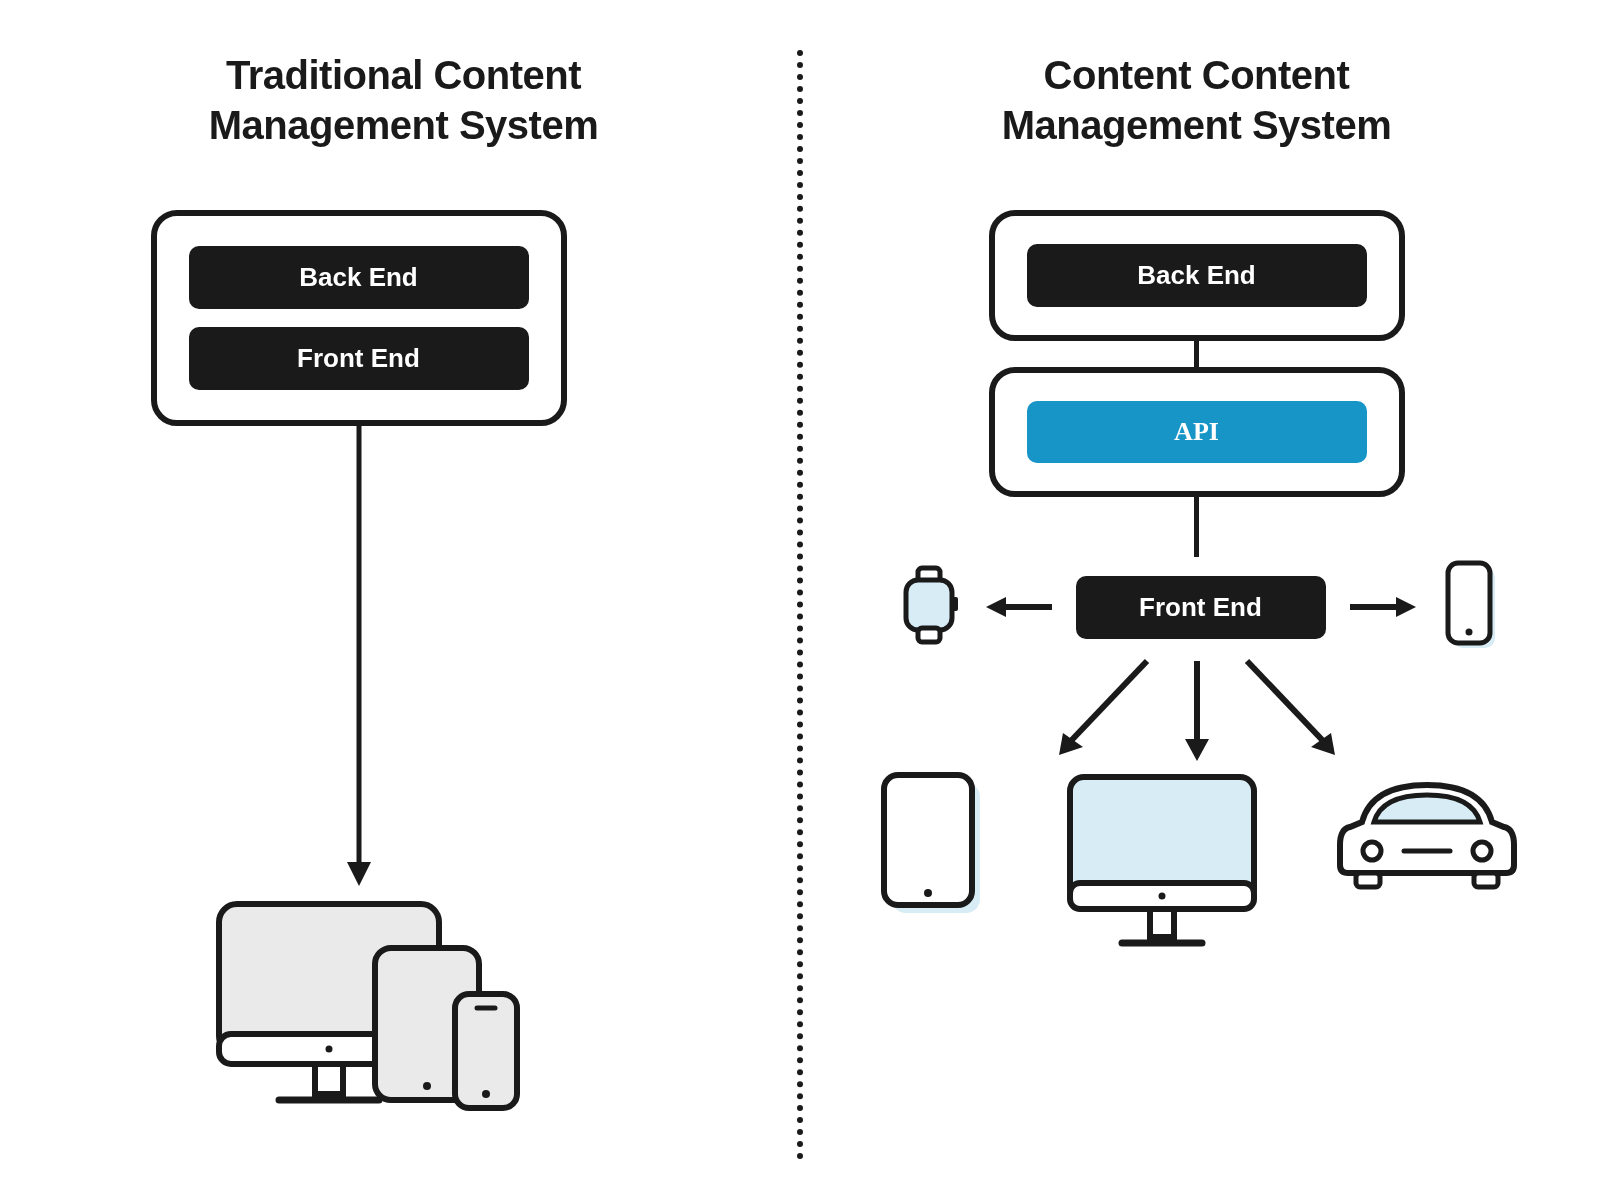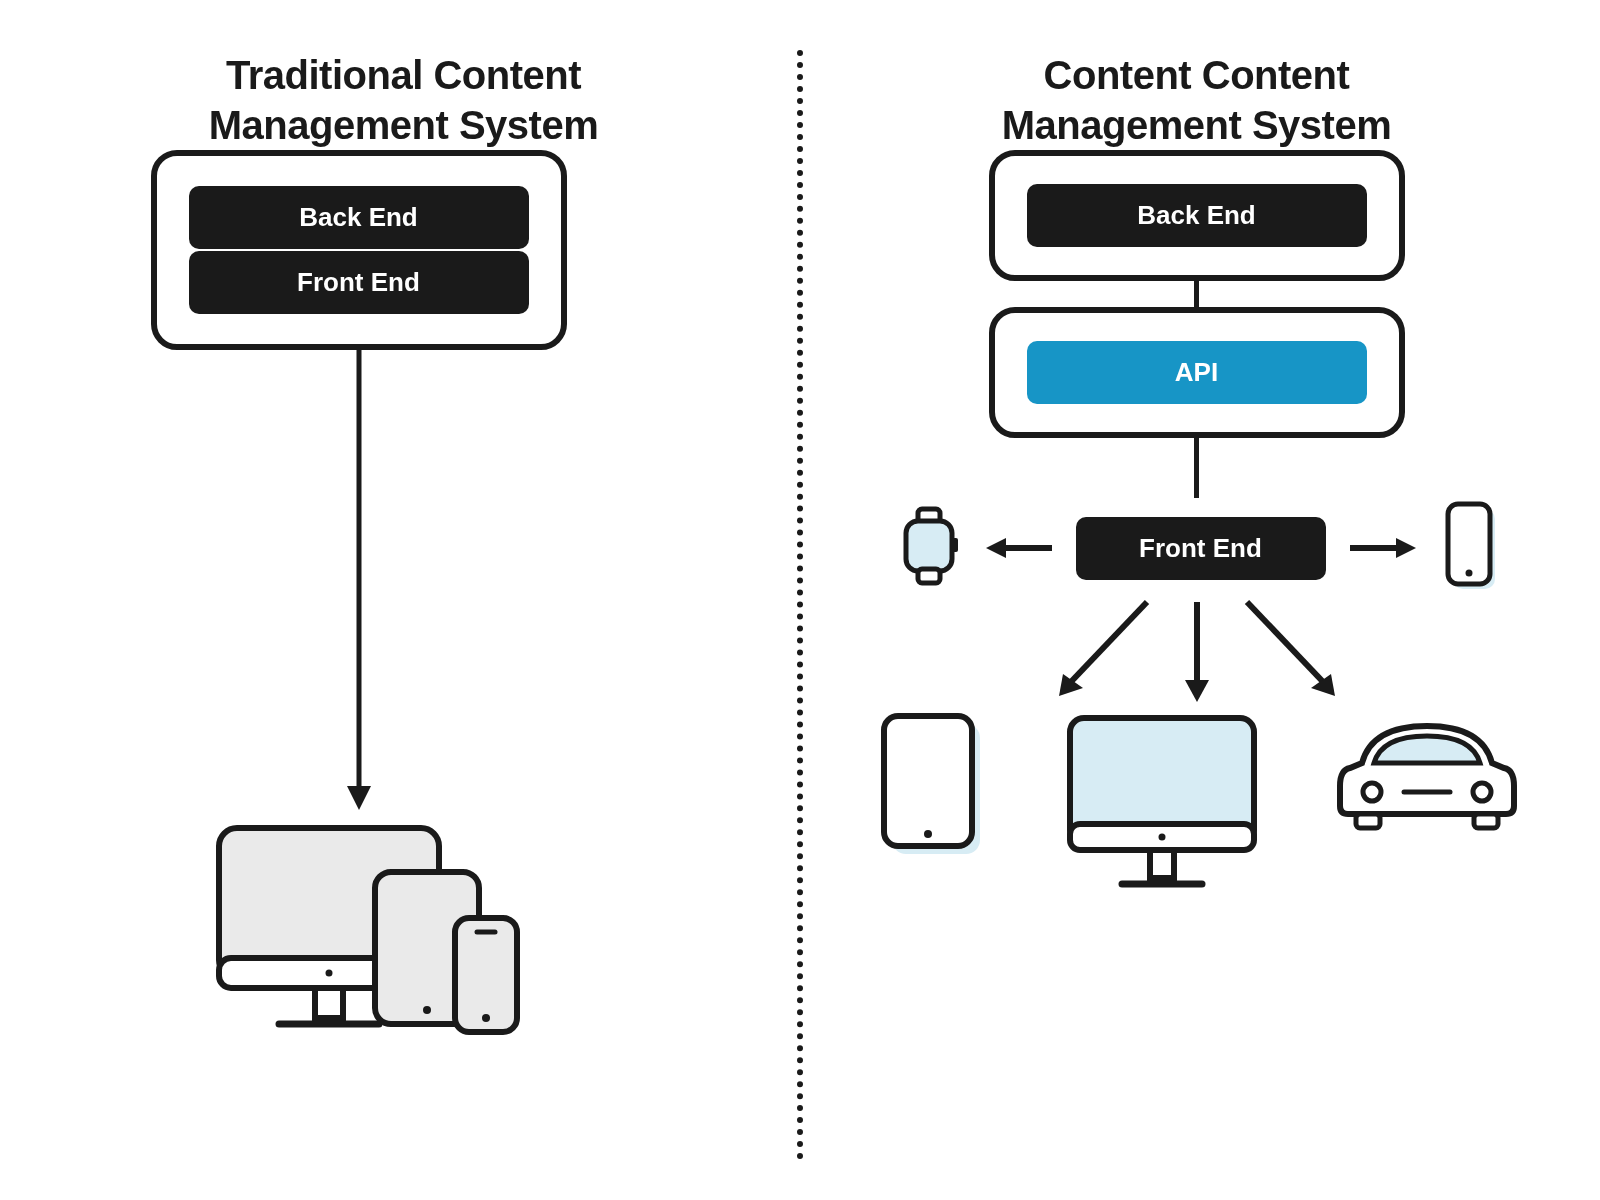--- a/index.html
+++ b/index.html
@@ -28,43 +28,45 @@
     width: 0;
     border-left: 6px dotted #1a1a1a;
     margin: 0 10px;
   }
   .title {
     font-size: 40px;
     font-weight: 800;
     color: #1a1a1a;
     text-align: center;
     line-height: 1.25;
+    margin-bottom: 60px;
     letter-spacing: -0.5px;
   }
   .card {
     border: 6px solid #1a1a1a;
     border-radius: 26px;
     background: #fff;
     padding: 30px 32px;
     display: flex;
     flex-direction: column;
-    gap: 2px;
+    gap: 18px;
   }
   .pill {
     background: #1a1a1a;
     color: #fff;
     font-size: 26px;
     font-weight: 700;
     padding: 16px 0;
     border-radius: 10px;
     text-align: center;
     width: 340px;
   }
   .pill-blue {
     background: #1795c6;
+    font-family: Liberation Serif, serif;
   }
   .pill-narrow { width: 250px; }
   .connector-short {
     width: 5px;
     background: #1a1a1a;
     height: 26px;
   }
 </style>
 </head>
 <body>

